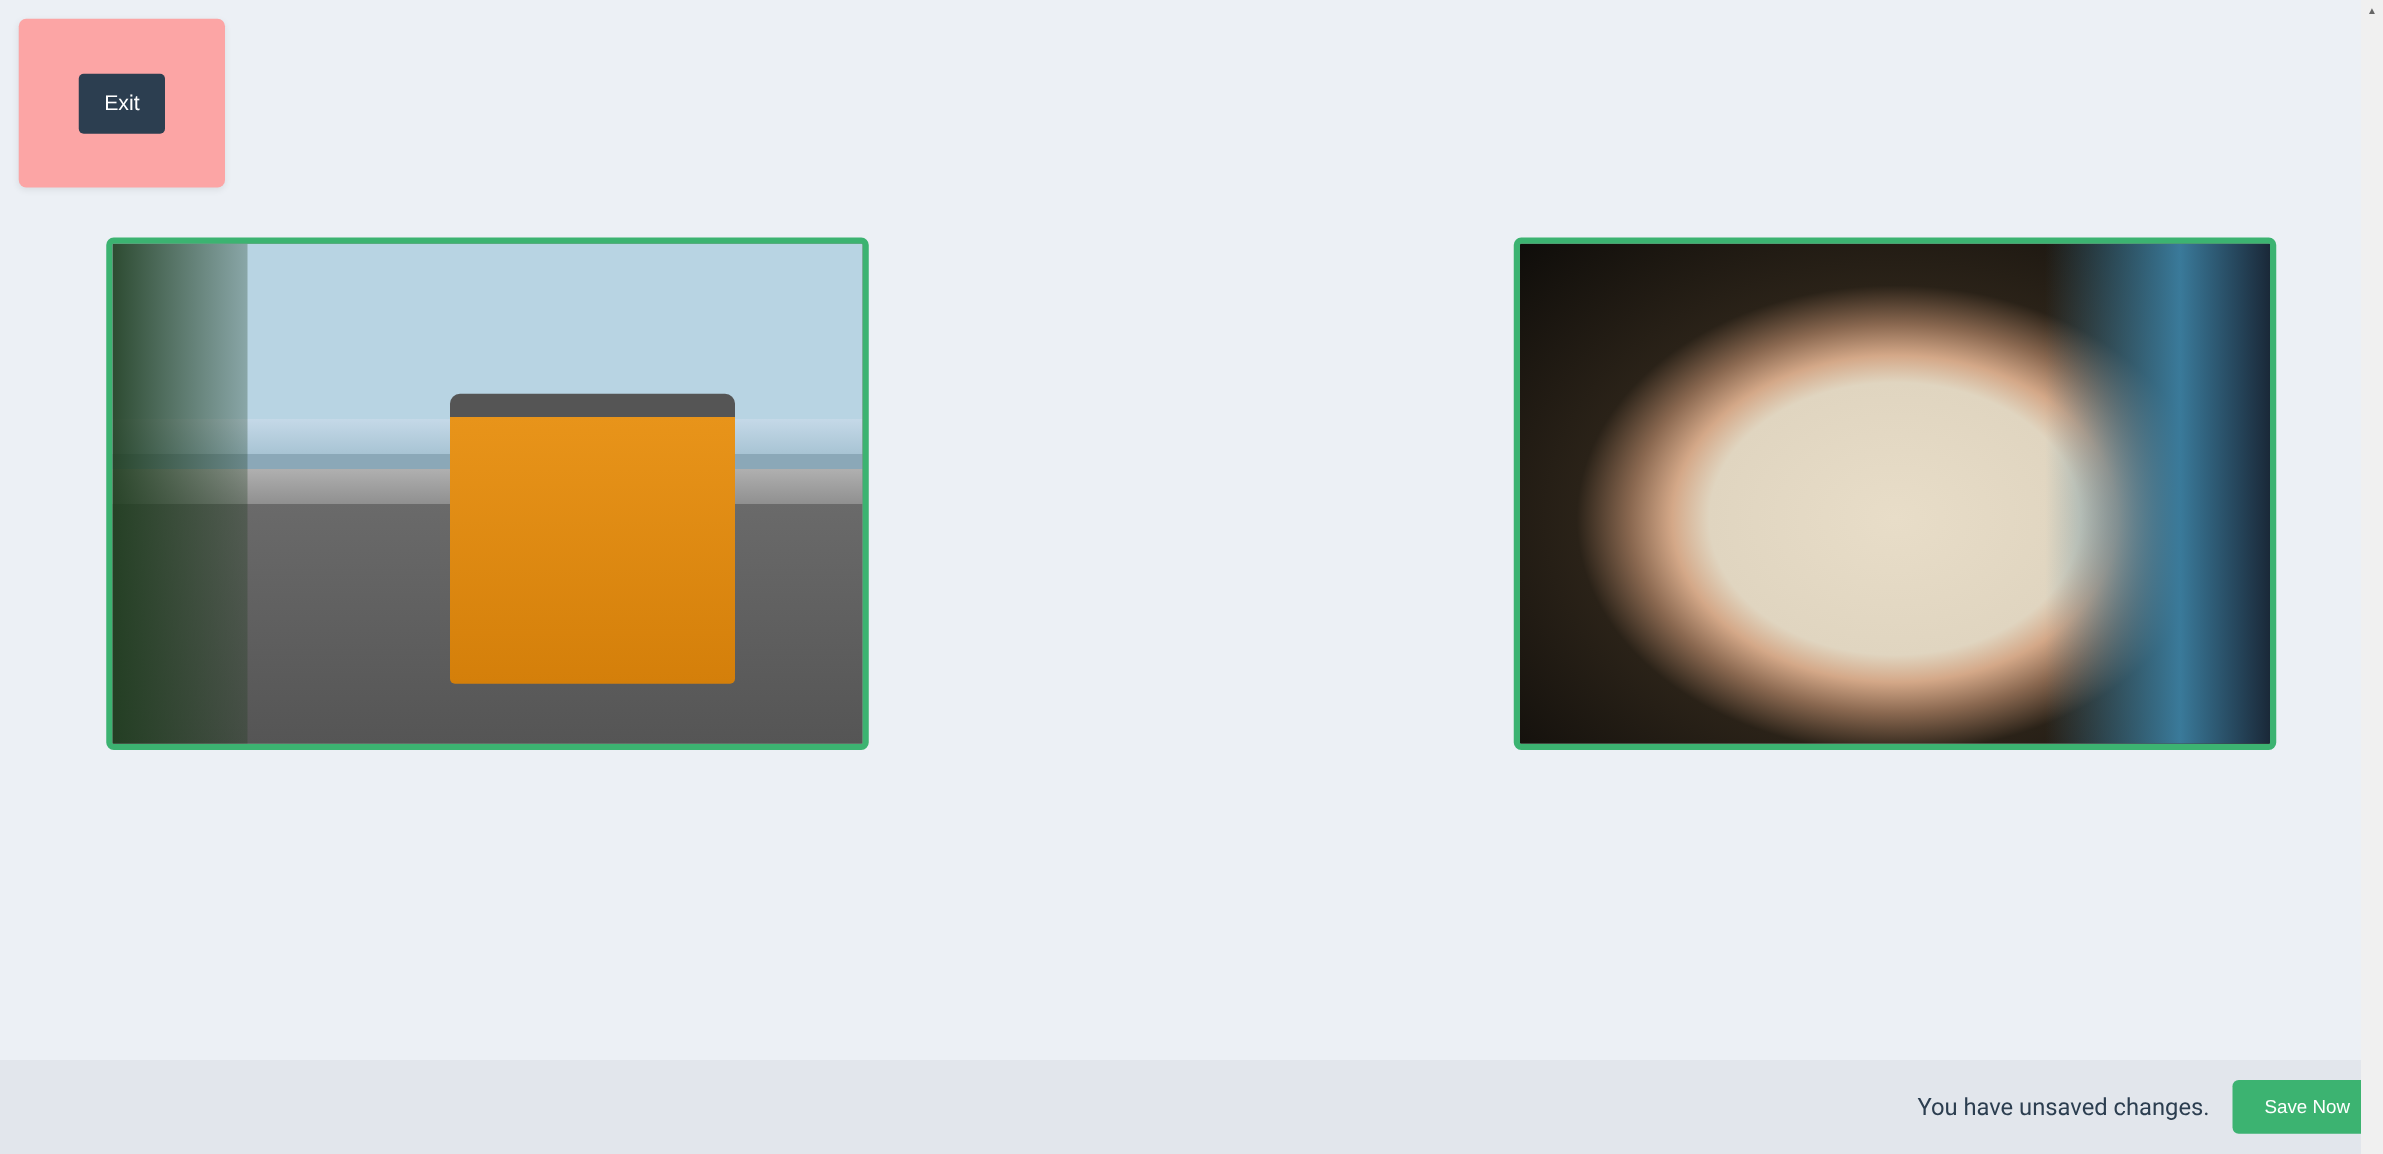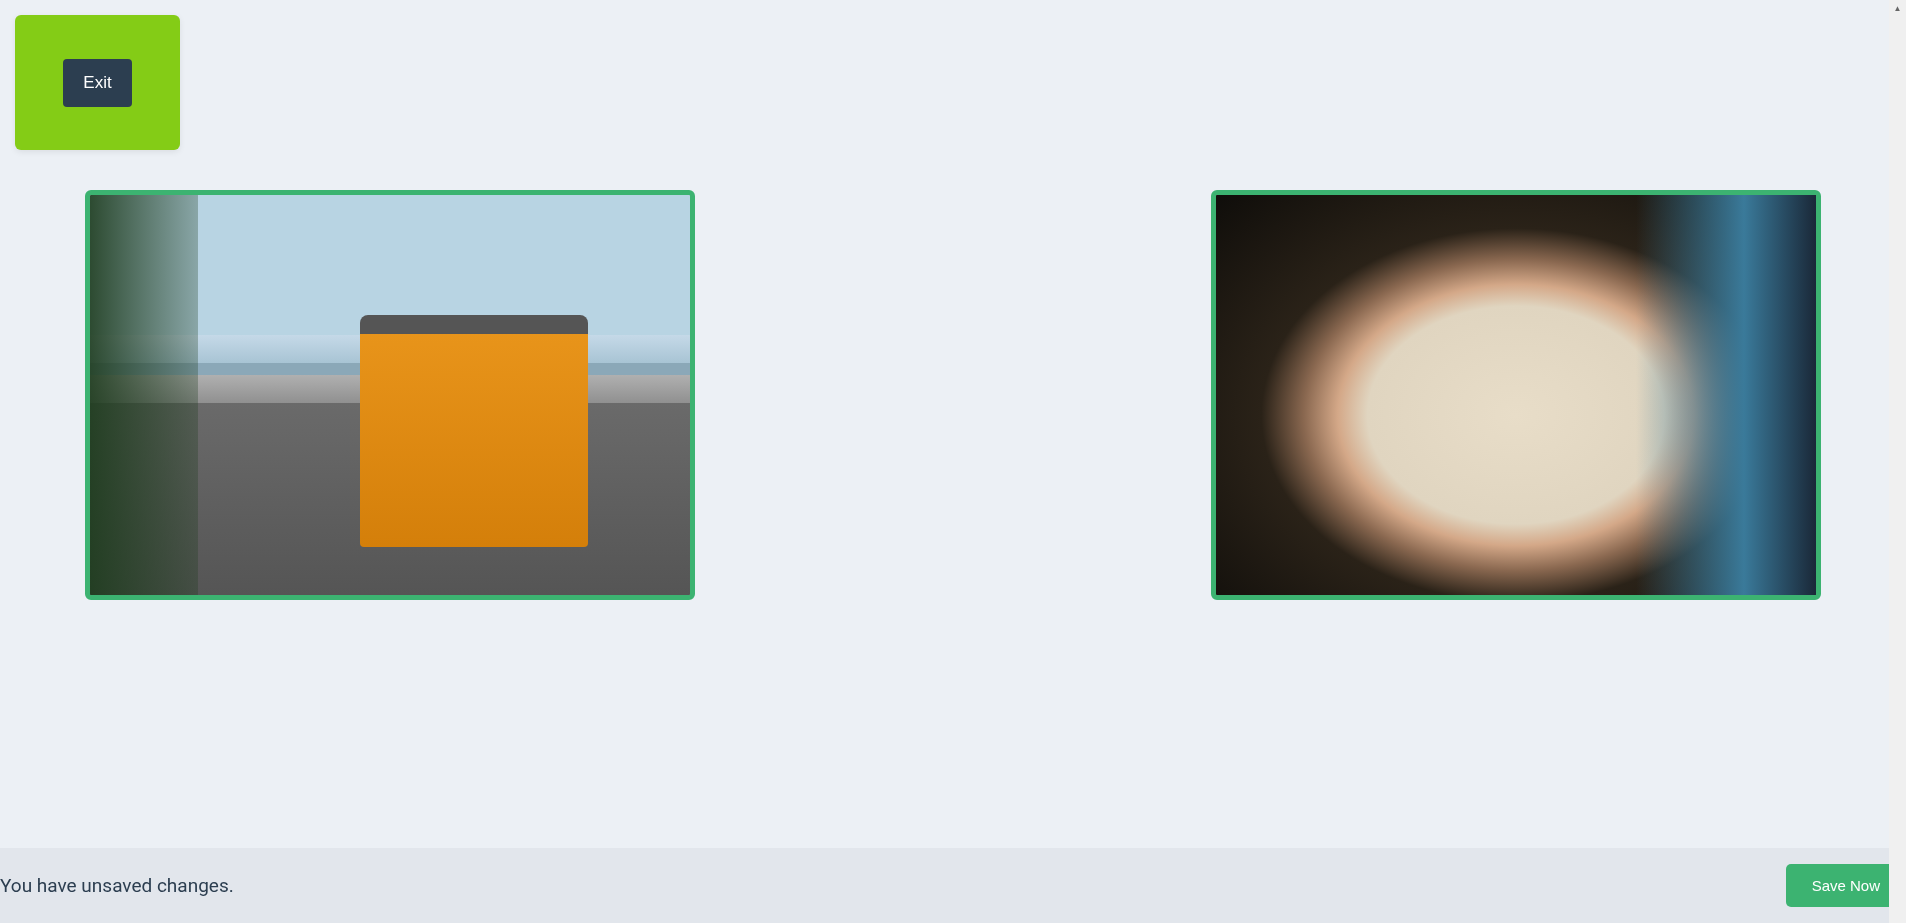--- a/index.html
+++ b/index.html
@@ -10,21 +10,21 @@
     body {
       font-family: -apple-system, BlinkMacSystemFont, "Segoe UI", Roboto, "Helvetica Neue", Arial, sans-serif;
       background-color: #ecf0f5;
       min-height: 100vh;
       position: relative;
     }
     .exit-card {
       position: absolute;
       top: 15px;
       left: 15px;
-      background: #84cc16;
+      background: #fca5a5;
       border-radius: 6px;
       box-shadow: 0 2px 6px rgba(0,0,0,0.08);
       padding: 40px;
       width: 165px;
       height: 135px;
       display: flex;
       align-items: center;
       justify-content: center;
     }
     .exit-button {
@@ -104,21 +104,21 @@
       background: linear-gradient(to left, #1a2838 0%, #3a7a9a 40%, transparent 100%);
     }
     .footer-bar {
       position: fixed;
       bottom: 0;
       left: 0;
       right: 0;
       background-color: #e2e6ec;
       display: flex;
       align-items: center;
-      justify-content: space-between;
+      justify-content: flex-end;
       gap: 18px;
       padding: 16px 0;
     }
     .unsaved-text {
       color: #2c3e50;
       font-size: 19px;
     }
     .save-button {
       background-color: #3cb371;
       color: #ffffff;

